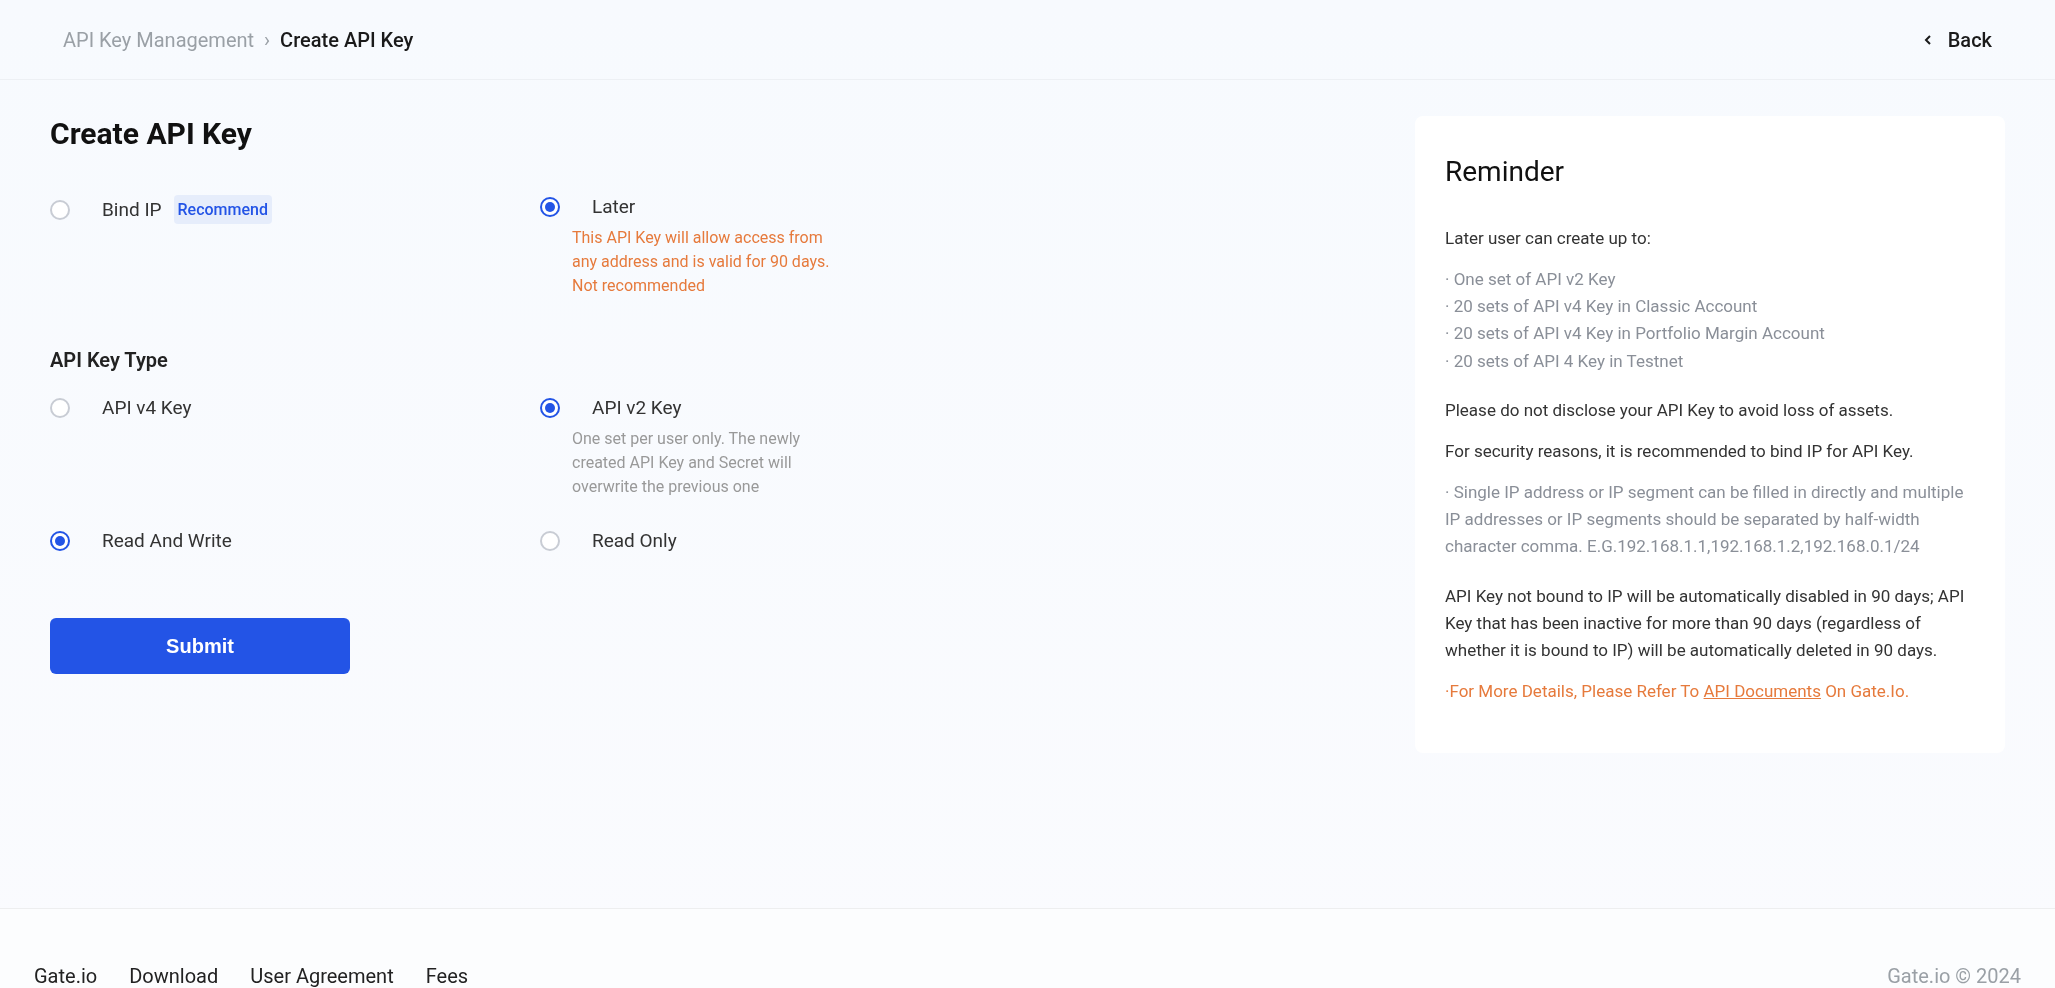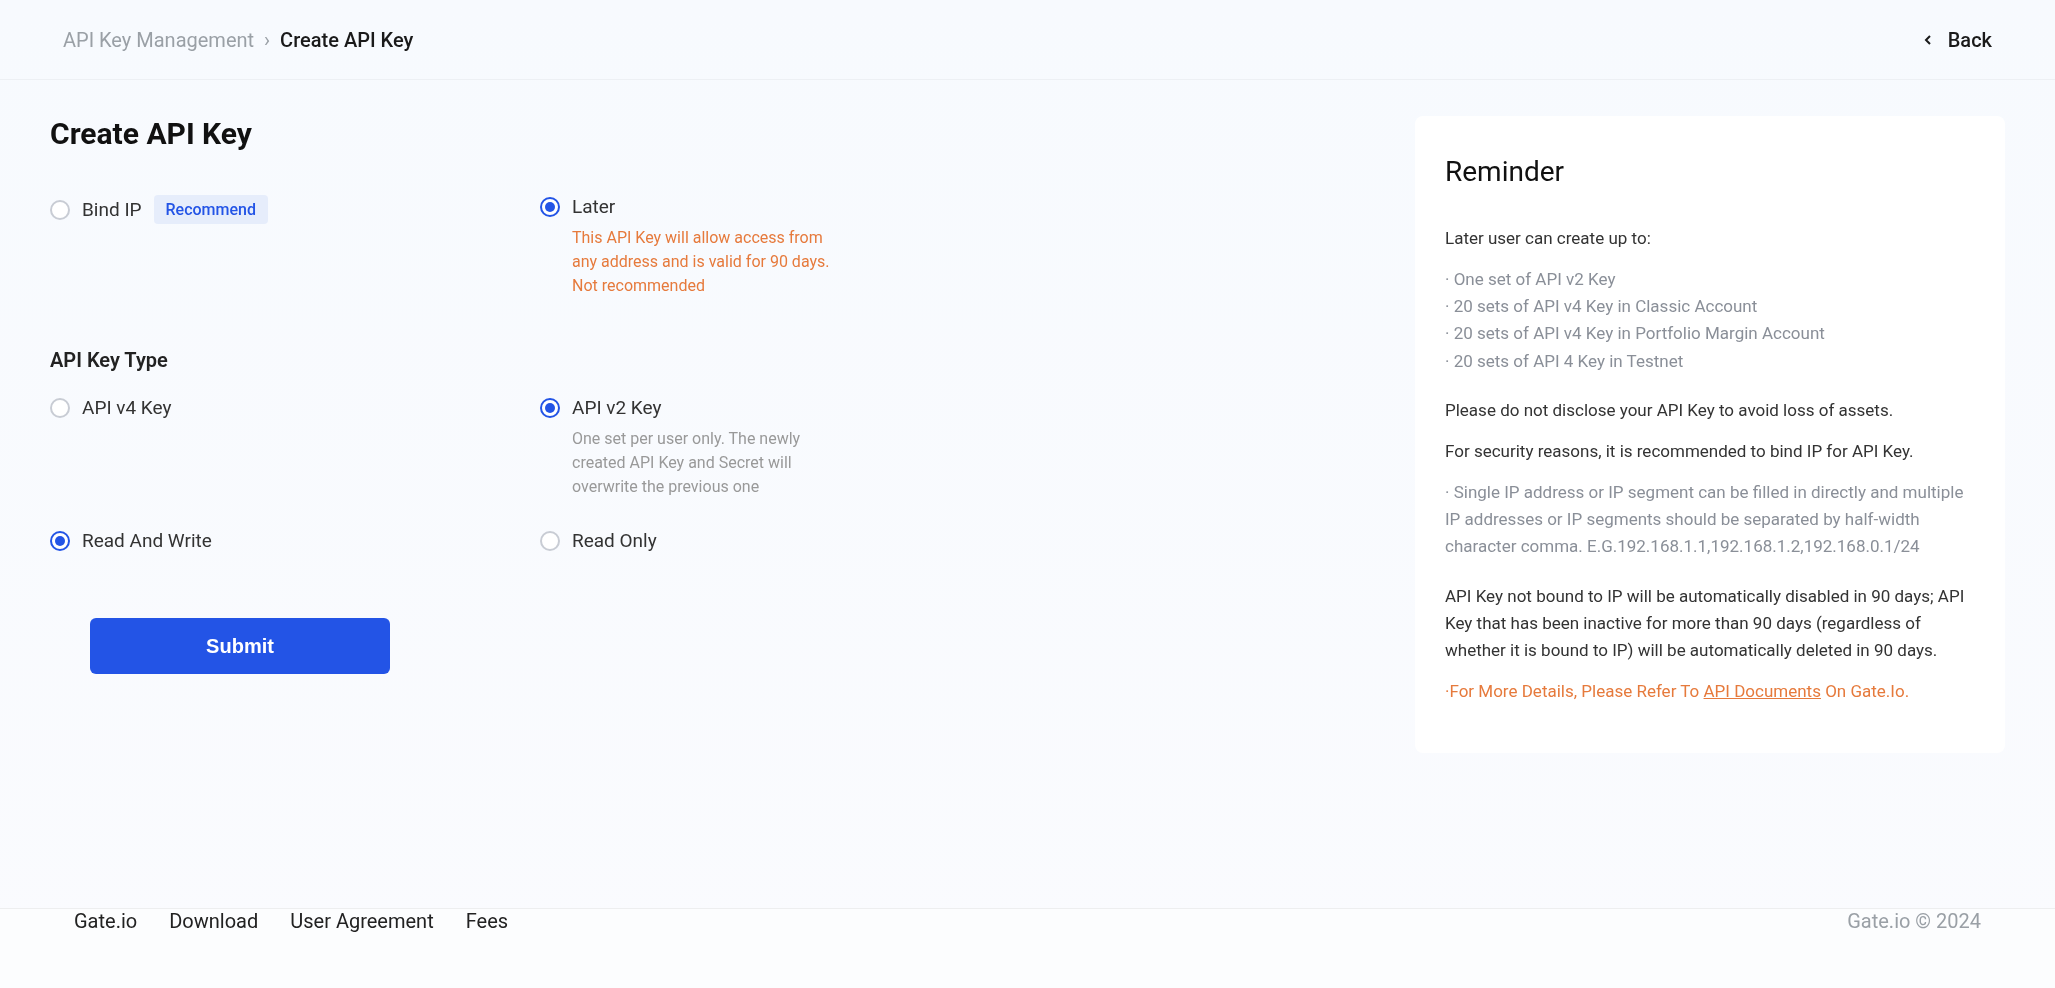--- a/index.html
+++ b/index.html
@@ -95,26 +95,27 @@
     width: 10px;
     height: 10px;
     border-radius: 50%;
     background: #2354e6;
     top: 50%; left: 50%;
     transform: translate(-50%, -50%);
   }
   .radio-label {
     font-size: 19px;
     color: #333;
+    margin-left: 20px;
   }
   .badge {
     background: #e6edfb;
     color: #2354e6;
     font-size: 16px;
-    padding: 5px 12px;
+    padding: 5px 4px;
     border-radius: 4px;
     font-weight: 500;
   }
   .option-note {
     font-size: 16px;
     line-height: 1.5;
     margin-left: 32px;
     color: #999;
   }
   .option-note.warn { color: #e67a3c; }
@@ -122,21 +123,20 @@
     background: #2354e6;
     color: #fff;
     font-size: 20px;
     font-weight: 600;
     border: none;
     border-radius: 6px;
     width: 300px;
     height: 56px;
     cursor: pointer;
     margin-top: 16px;
-    margin-left: 40px;
   }
   .sidebar {
     width: 590px;
     margin-left: auto;
     background: #fff;
     border-radius: 8px;
     padding: 34px 30px;
     font-size: 17px;
     line-height: 1.6;
     color: #333;
@@ -153,23 +153,23 @@
   .sidebar .orange { color: #e67a3c; }
   .sidebar a { color: #e67a3c; text-decoration: underline; cursor: pointer; text-align: center; }
   .footer {
     position: absolute;
     bottom: 0;
     left: 0;
     right: 0;
     height: 80px;
     border-top: 1px solid rgba(0,0,0,0.06);
     display: flex;
-    align-items: flex-start;
+    align-items: flex-end;
     justify-content: space-between;
-    padding: 0 74px;
+    padding: 0 34px;
     background: #fcfdfe;
   }
   .footer-links {
     display: flex;
     gap: 32px;
     font-size: 20px;
     color: #222;
   }
   .footer-links span { cursor: pointer; }
   .footer-copy {

